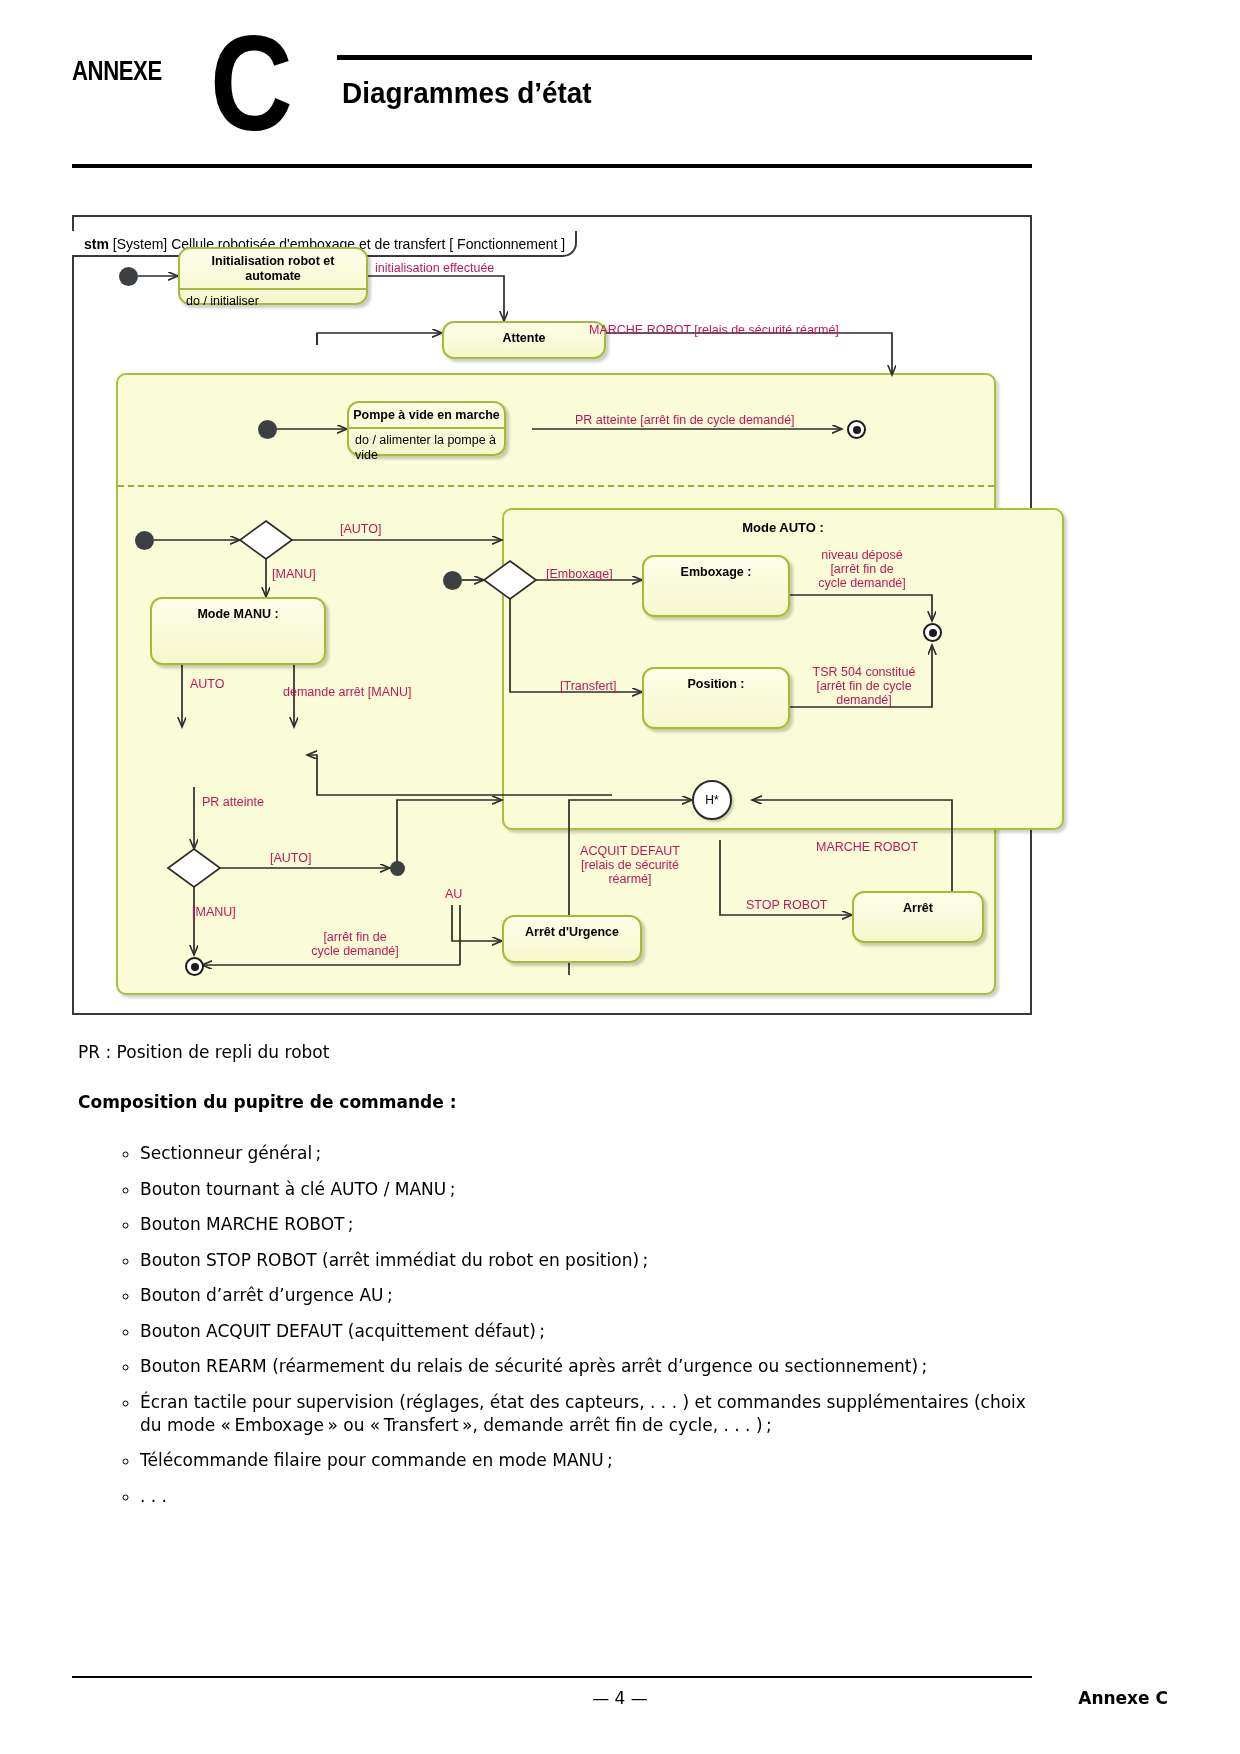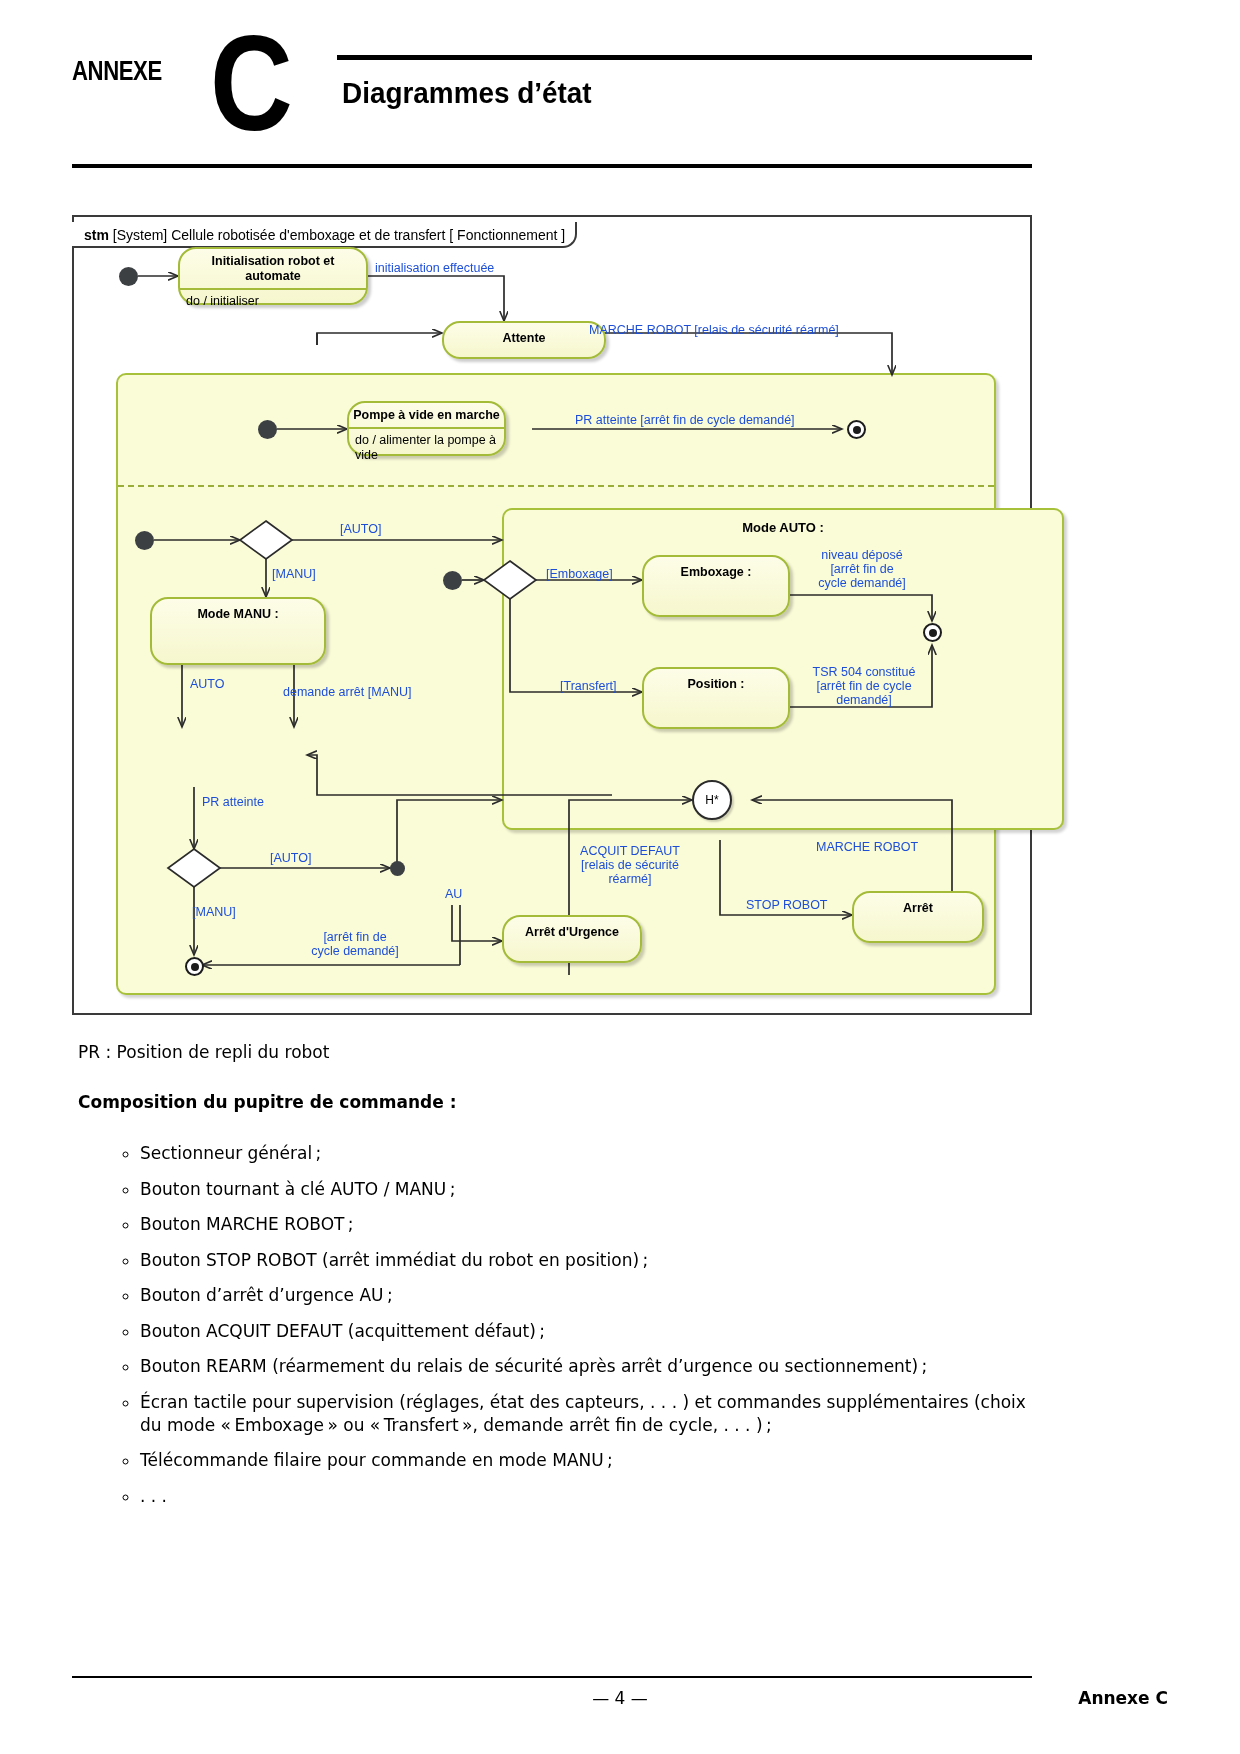--- a/index.html
+++ b/index.html
@@ -84,21 +84,21 @@
   .frame-box {
     position: absolute;
     inset: 0;
     border: 2px solid #3a3a3a;
     background: #fff;
     box-sizing: border-box;
   }
   .frame-tab {
     position: absolute;
     left: 0;
-    top: 7px;
+    top: 16px;
     height: 26px;
     padding: 0 10px 0 12px;
     border-right: 2px solid #3a3a3a;
     border-bottom: 2px solid #3a3a3a;
     border-bottom-right-radius: 14px;
     background: #fff;
     font-family: "Liberation Sans", sans-serif;
     font-size: 14px;
     line-height: 26px;
     white-space: nowrap;
@@ -149,21 +149,21 @@
     font-family: "Liberation Sans", sans-serif;
     font-weight: 700;
     font-size: 13px;
   }
 
   
   .state {
     position: absolute;
     background: linear-gradient(180deg,#fdfde8 0%, #f6f7cd 100%);
     border: 2px solid #a3bb38;
-    border-radius: 18px;
+    border-radius: 12px;
     box-sizing: border-box;
     box-shadow: 3px 3px 3px rgba(0,0,0,0.20);
   }
   .state .sname {
     display: block;
     text-align: center;
     font-family: "Liberation Sans", sans-serif;
     font-weight: 700;
     font-size: 12.5px;
     line-height: 15px;
@@ -226,21 +226,21 @@
     text-align: center;
   }
 
   
   .lbl {
     position: absolute;
     font-family: "Liberation Sans", sans-serif;
     font-size: 12.5px;
     line-height: 14px;
     white-space: nowrap;
-    color: #1d4ed8;
+    color: #be185d;
   }
   .lbl.multi { white-space: normal; text-align: center; }
 
   svg.edges {
     position: absolute;
     left: 0; top: 0;
     width: 960px; height: 800px;
     overflow: visible;
     pointer-events: none;
   }

